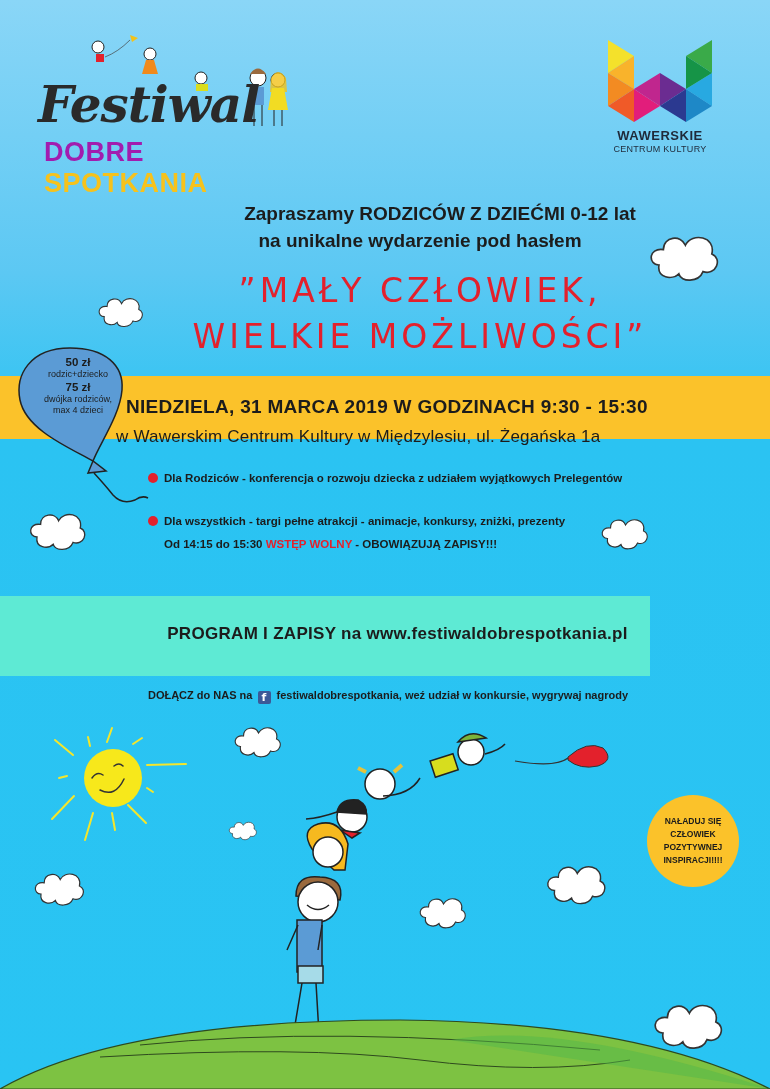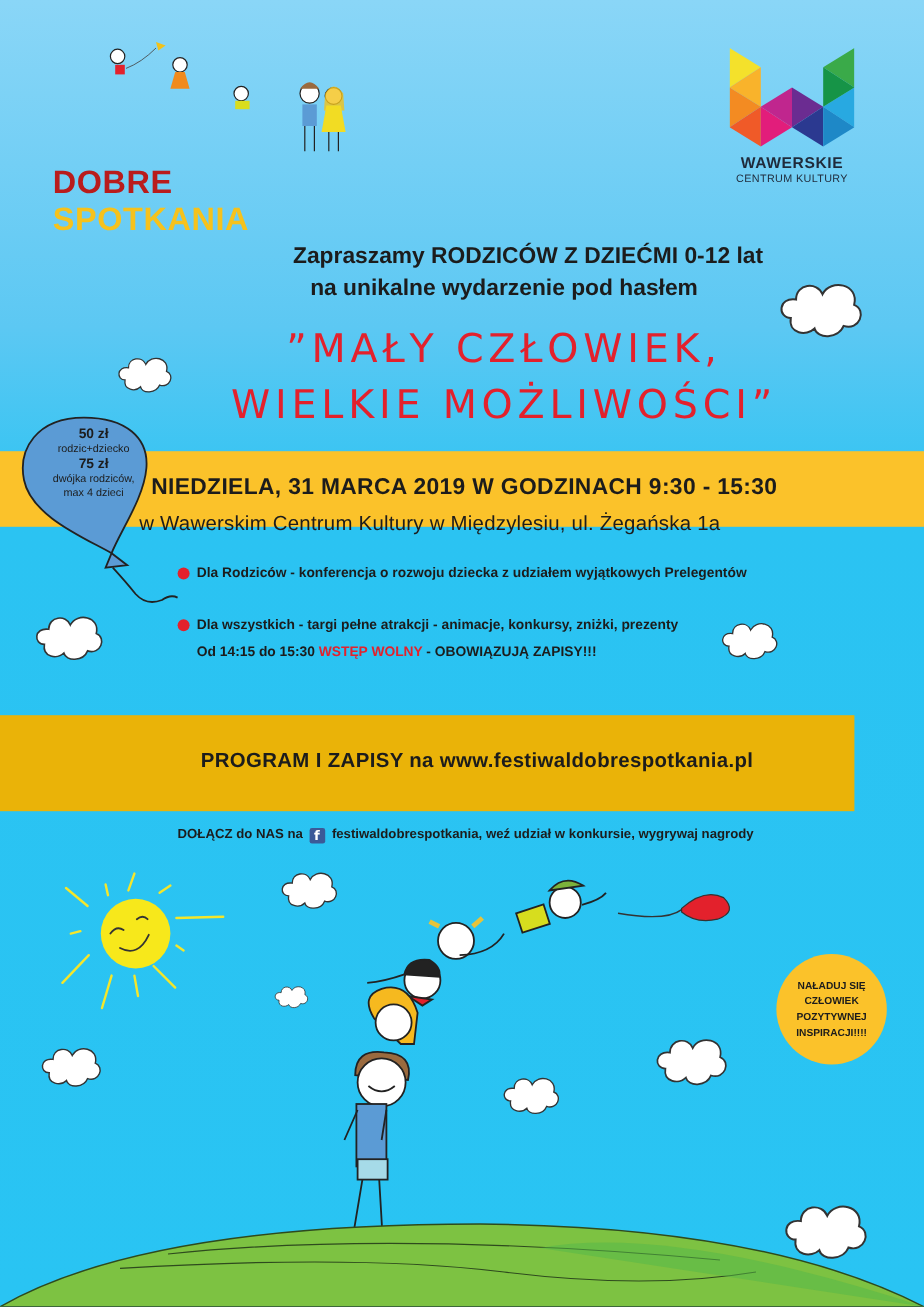--- a/index.html
+++ b/index.html
@@ -13,21 +13,21 @@
   .abs { position: absolute; }
 
   
   .logo-festiwal { left: 30px; top: 25px; width: 260px; height: 140px; }
   .logo-festiwal .script {
     position: absolute; left: 8px; top: 50px;
     font-family: "DejaVu Serif", serif; font-style: italic;
     font-size: 50px; font-weight: bold; color: #2a2a2a; letter-spacing: -1px;
   }
   .logo-festiwal .sub { position: absolute; left: 14px; top: 112px; font-size: 27px; font-weight: bold; letter-spacing: 0.5px; }
-  .logo-festiwal .sub .green { color: #b91c1c; }
+  .logo-festiwal .sub .green { color: #a21caf; }
   .logo-festiwal .sub .yellow { color: #f6c21c; }
 
   
   .logo-wck { left: 600px; top: 40px; width: 120px; height: 130px; text-align: center; }
   .logo-wck svg { display: block; margin: 0 auto; }
   .logo-wck .t1 { font-size: 13px; font-weight: bold; color: #1f2a3a; letter-spacing: 0.5px; margin-top: 4px; }
   .logo-wck .t2 { font-size: 9px; color: #1f2a3a; letter-spacing: 0.3px; margin-top: 1px; }
 
   
   .intro { left: 0; width: 770px; top: 200px; text-align: center; font-weight: bold; font-size: 19px; line-height: 27px; color: #1c1c1c; }
@@ -47,21 +47,21 @@
 
   
   .bullets { left: 148px; top: 470px; font-size: 11.5px; font-weight: bold; color: #1c1c1c; }
   .bullet { position: relative; padding-left: 16px; height: 23px; line-height: 17px; }
   .bullet .dot { position: absolute; left: 0; top: 3px; width: 10px; height: 10px; border-radius: 50%; background: #e3212c; }
   .bullet.spaced { margin-top: 20px; }
   .note { padding-left: 16px; line-height: 17px; }
   .note .red { color: #e3212c; }
 
   
-  .band-lime { left: 0; top: 596px; width: 712px; height: 80px; background: #eab308; }
+  .band-lime { left: 0; top: 596px; width: 650px; height: 80px; background: #5eead4; }
   .band-lime .txt { position: absolute; left: 0; width: 770px; top: 28px; text-align: center; font-size: 17px; font-weight: bold; color: #1c1c1c; letter-spacing: 0.3px; padding-left: 25px; }
 
   .join { left: 0; width: 770px; top: 689px; text-align: center; font-size: 11px; font-weight: bold; color: #1c1c1c; padding-left: 6px; }
   .fb { display: inline-block; width: 13px; height: 13px; background: #3b5998; color: #fff; font-size: 11px; line-height: 14px; text-align: center; border-radius: 2px; vertical-align: -2px; margin: 0 3px 0 2px; font-family: "DejaVu Sans", sans-serif; }
 
   
   .badge { left: 647px; top: 795px; width: 92px; height: 92px; border-radius: 50%; background: #fbc22a; text-align: center; font-size: 8.5px; font-weight: bold; color: #1c1c1c; line-height: 13px; padding-top: 20px; }
 
   .scene { left: 0; top: 0; width: 770px; height: 1089px; pointer-events: none; }
 </style>
@@ -236,20 +236,21 @@
     <rect x="136" y="54" width="12" height="7" fill="#d9dd1e"></rect>
     <circle cx="198" cy="48" r="8" fill="#fff" stroke="#222"></circle>
     <path d="M190 44 Q198 33 206 44" fill="#9a6a3e"></path>
     <rect x="192" y="57" width="12" height="18" fill="#5b9bd5"></rect>
     <path d="M194 75 L194 96 M202 75 L202 96" stroke="#222"></path>
     <circle cx="218" cy="50" r="7" fill="#fff" stroke="#222"></circle>
     <path d="M211 48 Q218 36 226 48 L227 62 L210 62 Z" fill="#f2c21a" opacity="0.8"></path>
     <path d="M212 58 L224 58 L228 80 L208 80 Z" fill="#f2dc23"></path>
     <path d="M214 80 L214 96 M222 80 L222 96" stroke="#222"></path>
   </svg>
+  <div class="script">Festiwal</div>
   <div class="sub">
     <span class="green">DOBRE</span>
     <span class="yellow">SPOTKANIA</span>
   </div>
 </div>
 
 <div class="abs logo-wck">
   <svg width="104" height="84" viewBox="0 0 104 84">
     <polygon points="0,0 26,16 0,33" fill="#f4e12b"></polygon>
     <polygon points="0,33 26,16 26,49" fill="#f9b32b"></polygon>

